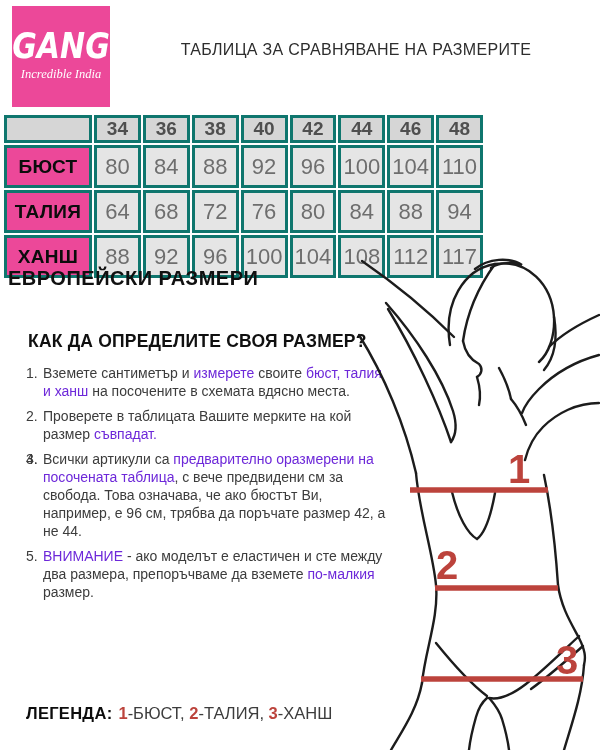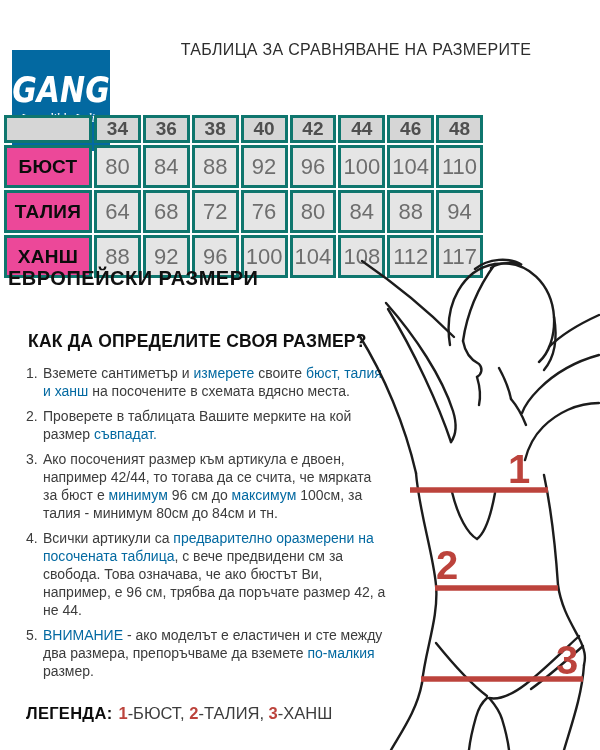--- a/index.html
+++ b/index.html
@@ -38,34 +38,34 @@
   
   .h-euro{position:absolute;left:8px;top:267px;font-size:20px;font-weight:bold;color:#101010;letter-spacing:.5px;}
   .h-howto{position:absolute;left:28px;top:331px;font-size:17.5px;font-weight:bold;color:#101010;letter-spacing:.2px;}
   
   ol.instructions{
     position:absolute;left:26px;top:364px;width:360px;margin:0;padding:0;list-style:none;
     color:#3c3c3c;font-size:14px;line-height:18px;
   }
   ol.instructions li{position:relative;padding-left:17px;margin-bottom:7px;}
   ol.instructions .num{position:absolute;left:0;top:0;}
-  .red{color:#0369a1;}
+  .red{color:#6d28d9;}
   
   .legend{position:absolute;left:26px;top:704px;font-size:16.5px;color:#3c3c3c;white-space:nowrap;}
   .legend-label{font-weight:bold;color:#0c0c0c;letter-spacing:.3px;margin-right:6px;}
   .legend-num{font-weight:bold;color:#bc433c;}
   
   .figure{position:absolute;left:358px;top:255px;width:242px;height:495px;}
 </style>
 </head>
 <body>
 
 <div class="page">
 
-  <div class="logo" style="background:#0369a1;margin-top:44px;">
+  <div class="logo" style="background:#ec4899;">
     <div class="logo-name">GANG</div>
     <div class="logo-tagline">Incredible India</div>
   </div>
 
   <div class="title-wrap">
     <div class="title">ТАБЛИЦА ЗА СРАВНЯВАНЕ НА РАЗМЕРИТЕ</div>
   </div>
 
   <table class="size-table">
     <colgroup>
@@ -136,21 +136,20 @@
     <li>
       <span class="num">1.</span>
       <span><span>Вземете сантиметър и </span><span class="red">измерете</span><span> своите </span><span class="red">бюст, талия и ханш</span><span> на посочените в схемата вдясно места.</span></span>
     </li>
     <li>
       <span class="num">2.</span>
       <span><span>Проверете в таблицата Вашите мерките на кой размер </span><span class="red">съвпадат.</span></span>
     </li>
     <li>
       <span class="num">3.</span>
-      <span><span>Ако посоченият размер към артикула е двоен, например 42/44, то тогава да се счита, че мярката за бюст е </span><span class="red">минимум</span><span> 96 см до </span><span class="red">максимум</span><span> 100см, за талия - минимум 80см до 84см и тн.</span></span>
     </li>
     <li>
       <span class="num">4.</span>
       <span><span>Всички артикули са </span><span class="red">предварително оразмерени на посочената таблица</span><span>, с вече предвидени см за свобода. Това означава, че ако бюстът Ви, например, е 96 см, трябва да поръчате размер 42, а не 44.</span></span>
     </li>
     <li>
       <span class="num">5.</span>
       <span><span class="red">ВНИМАНИЕ</span><span> - ако моделът е еластичен и сте между два размера, препоръчваме да вземете </span><span class="red">по-малкия</span><span> размер.</span></span>
     </li>
   </ol>

